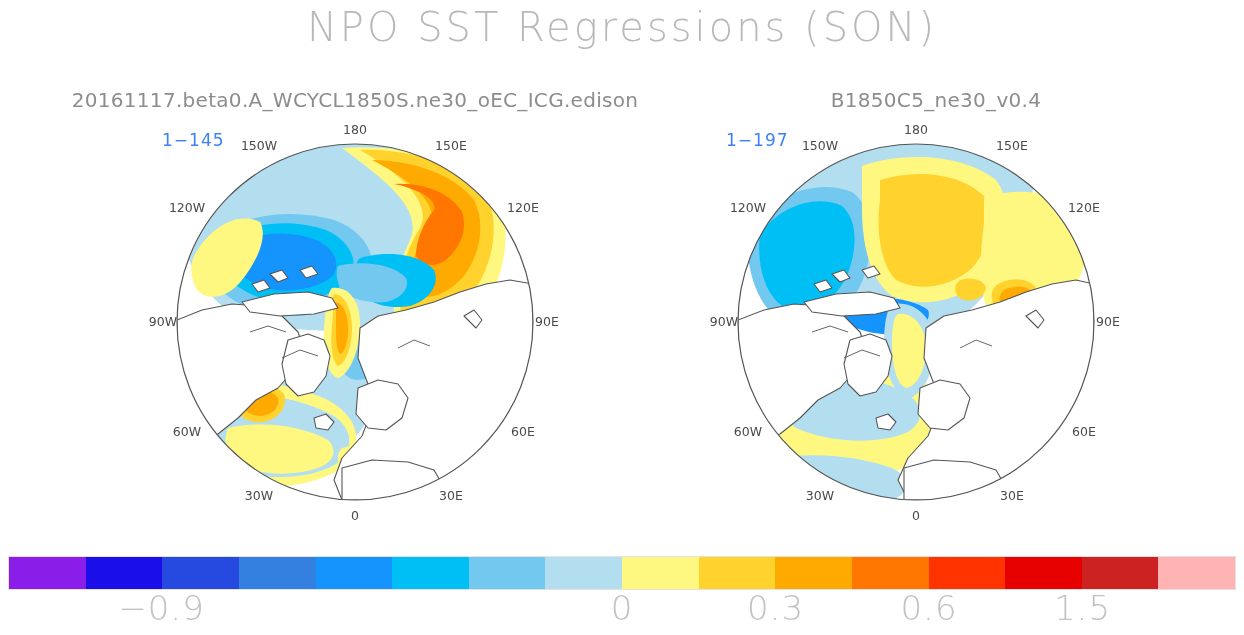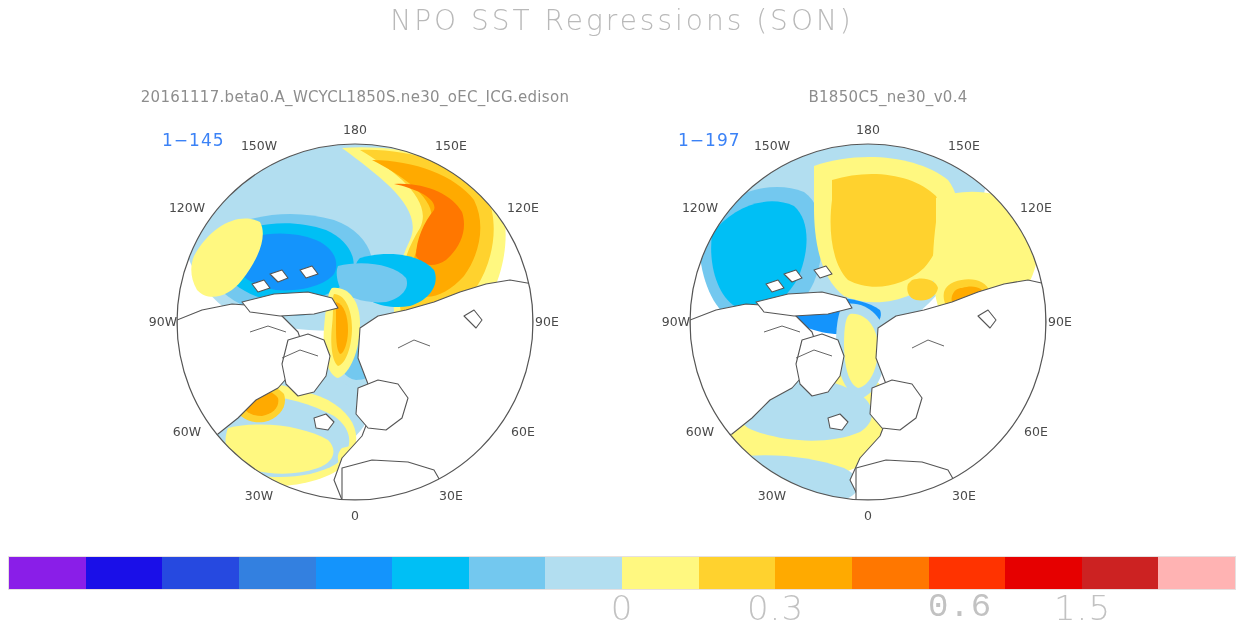--- a/index.html
+++ b/index.html
@@ -1,28 +1,28 @@
 <!DOCTYPE html>
 <html><head>
 <meta charset="utf-8">
 <style>
   html,body{margin:0;padding:0;background:#ffffff;}
   body{width:1244px;height:635px;position:relative;overflow:hidden;
        font-family:"DejaVu Sans","Liberation Sans",sans-serif;}
 
   #main-title{
     position:absolute;left:0;top:4px;width:1244px;text-align:center;
-    font-size:28px;font-weight:300;letter-spacing:3px;color:#b9b9b9;
+    font-size:40px;font-weight:300;letter-spacing:3px;color:#b9b9b9;
     font-family:"DejaVu Sans","Liberation Sans",sans-serif;
   }
 
   .panel{position:absolute;top:88px;}
   .panel-title{
     position:absolute;top:0;width:100%;text-align:center;
-    font-size:15px;color:#8d8d8d;letter-spacing:.3px;white-space:nowrap;
+    font-size:20px;color:#8d8d8d;letter-spacing:.3px;white-space:nowrap;
   }
   .panel-count{
     position:absolute;font-size:17px;color:#3b82f6;letter-spacing:1px;
   }
   .map-svg{position:absolute;}
 
   #colorbar-wrap{position:absolute;left:8px;top:556px;width:1228px;height:34px;
      box-sizing:border-box;border:1px solid #e6e0e0;display:flex;}
   .cb-cell{flex:1 1 0;height:100%;}
   #colorbar-labels{position:absolute;left:0;top:588px;width:1244px;height:44px;}
@@ -171,21 +171,21 @@
       <text class="lon-label" x="313" y="432" text-anchor="middle">0</text>
       <text class="lon-label" x="217" y="412" text-anchor="middle">30W</text>
       <text class="lon-label" x="145" y="348" text-anchor="middle">60W</text>
       <text class="lon-label" x="121" y="238" text-anchor="middle">90W</text>
       <text class="lon-label" x="145" y="124" text-anchor="middle">120W</text>
       <text class="lon-label" x="217" y="62" text-anchor="middle">150W</text>
     </g>
   </svg>
 </div>
 
-<div class="panel" id="panel-right" style="left:588px;width:600px;height:450px;">
+<div class="panel" id="panel-right" style="left:636px;width:600px;height:450px;">
   <div class="panel-title">B1850C5_ne30_v0.4</div>
   <div class="panel-count" style="left:90px;top:42px;">1−197</div>
   <svg class="map-svg" width="600" height="450" viewBox="0 0 600 450">
     <defs>
       <clipPath id="clipR">
           <circle cx="280" cy="234" r="178"></circle>
         </clipPath>
     </defs>
     <g clip-path="url(#clipR)">
       <rect x="102" y="56" width="356" height="356" fill="#ffffff"></rect>
@@ -292,17 +292,18 @@
     <div class="cb-cell" style="background: rgb(255, 248, 128);"></div>
     <div class="cb-cell" style="background: rgb(255, 210, 46);"></div>
     <div class="cb-cell" style="background: rgb(255, 170, 0);"></div>
     <div class="cb-cell" style="background: rgb(255, 119, 0);"></div>
     <div class="cb-cell" style="background: rgb(255, 51, 0);"></div>
     <div class="cb-cell" style="background: rgb(230, 0, 0);"></div>
     <div class="cb-cell" style="background: rgb(204, 34, 34);"></div>
     <div class="cb-cell" style="background: rgb(255, 179, 179);"></div>
   </div>
 <div id="colorbar-labels">
+    <div class="cb-label" style="left: 161.5px;">−0.9</div>
     <div class="cb-label" style="left: 622px;">0</div>
     <div class="cb-label" style="left: 775.5px;">0.3</div>
-    <div class="cb-label" style="left: 960px; font-family: Liberation Mono, monospace;">0.6</div>
+    <div class="cb-label" style="left: 929px;">0.6</div>
     <div class="cb-label" style="left: 1082.5px;">1.5</div>
   </div>
 
 </body></html>

